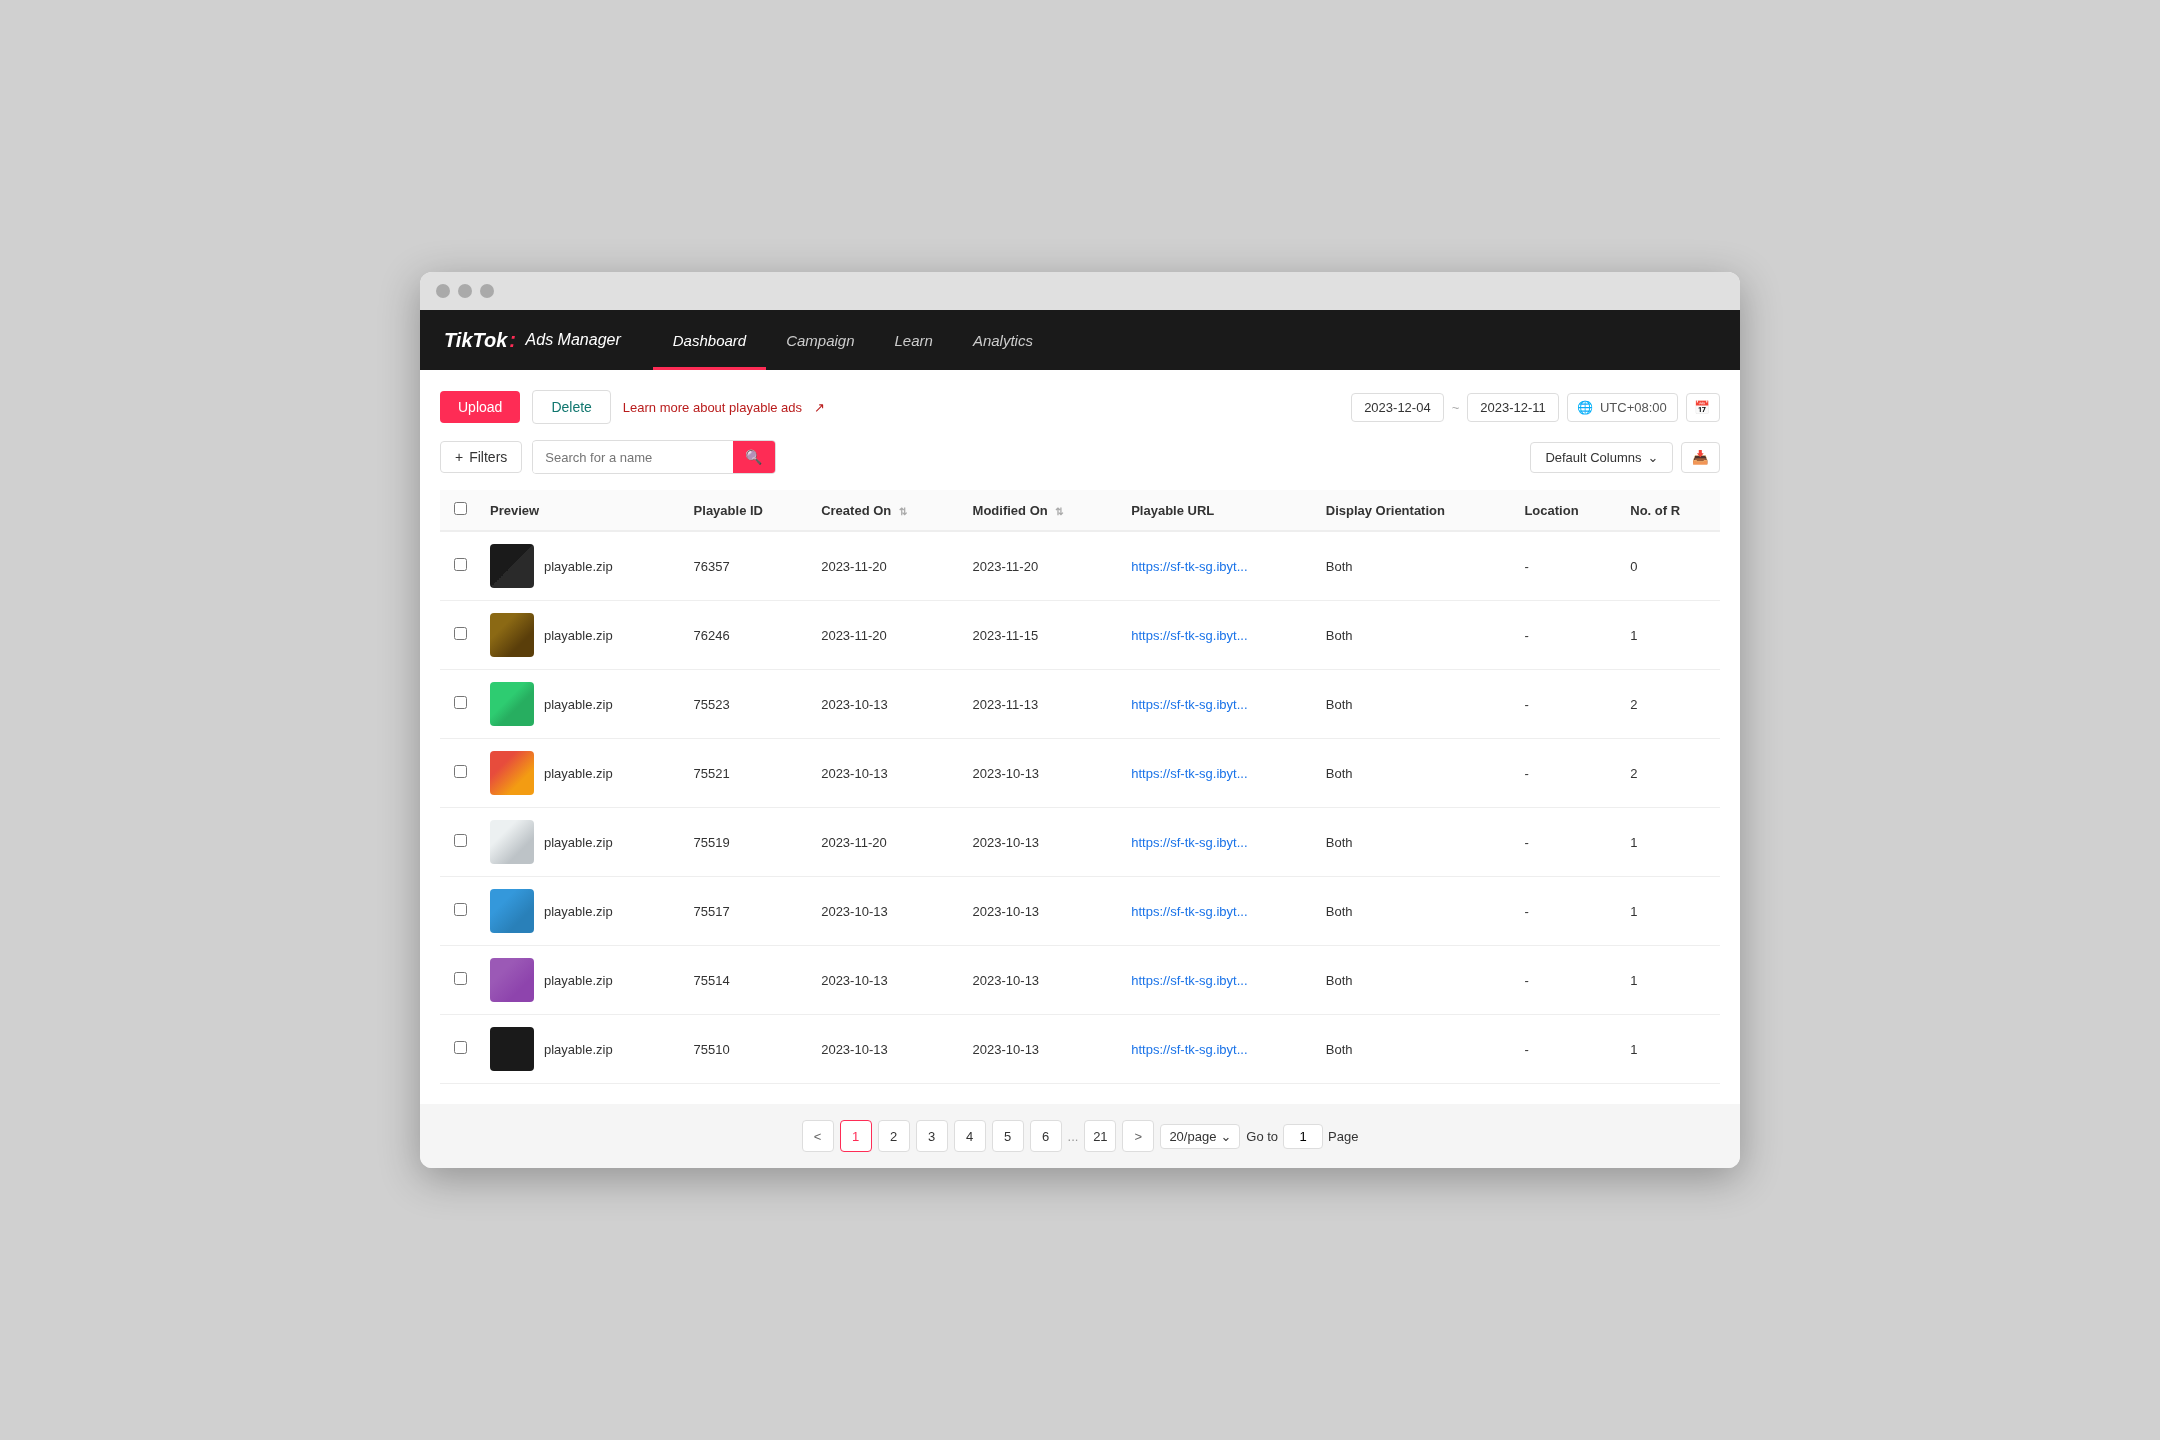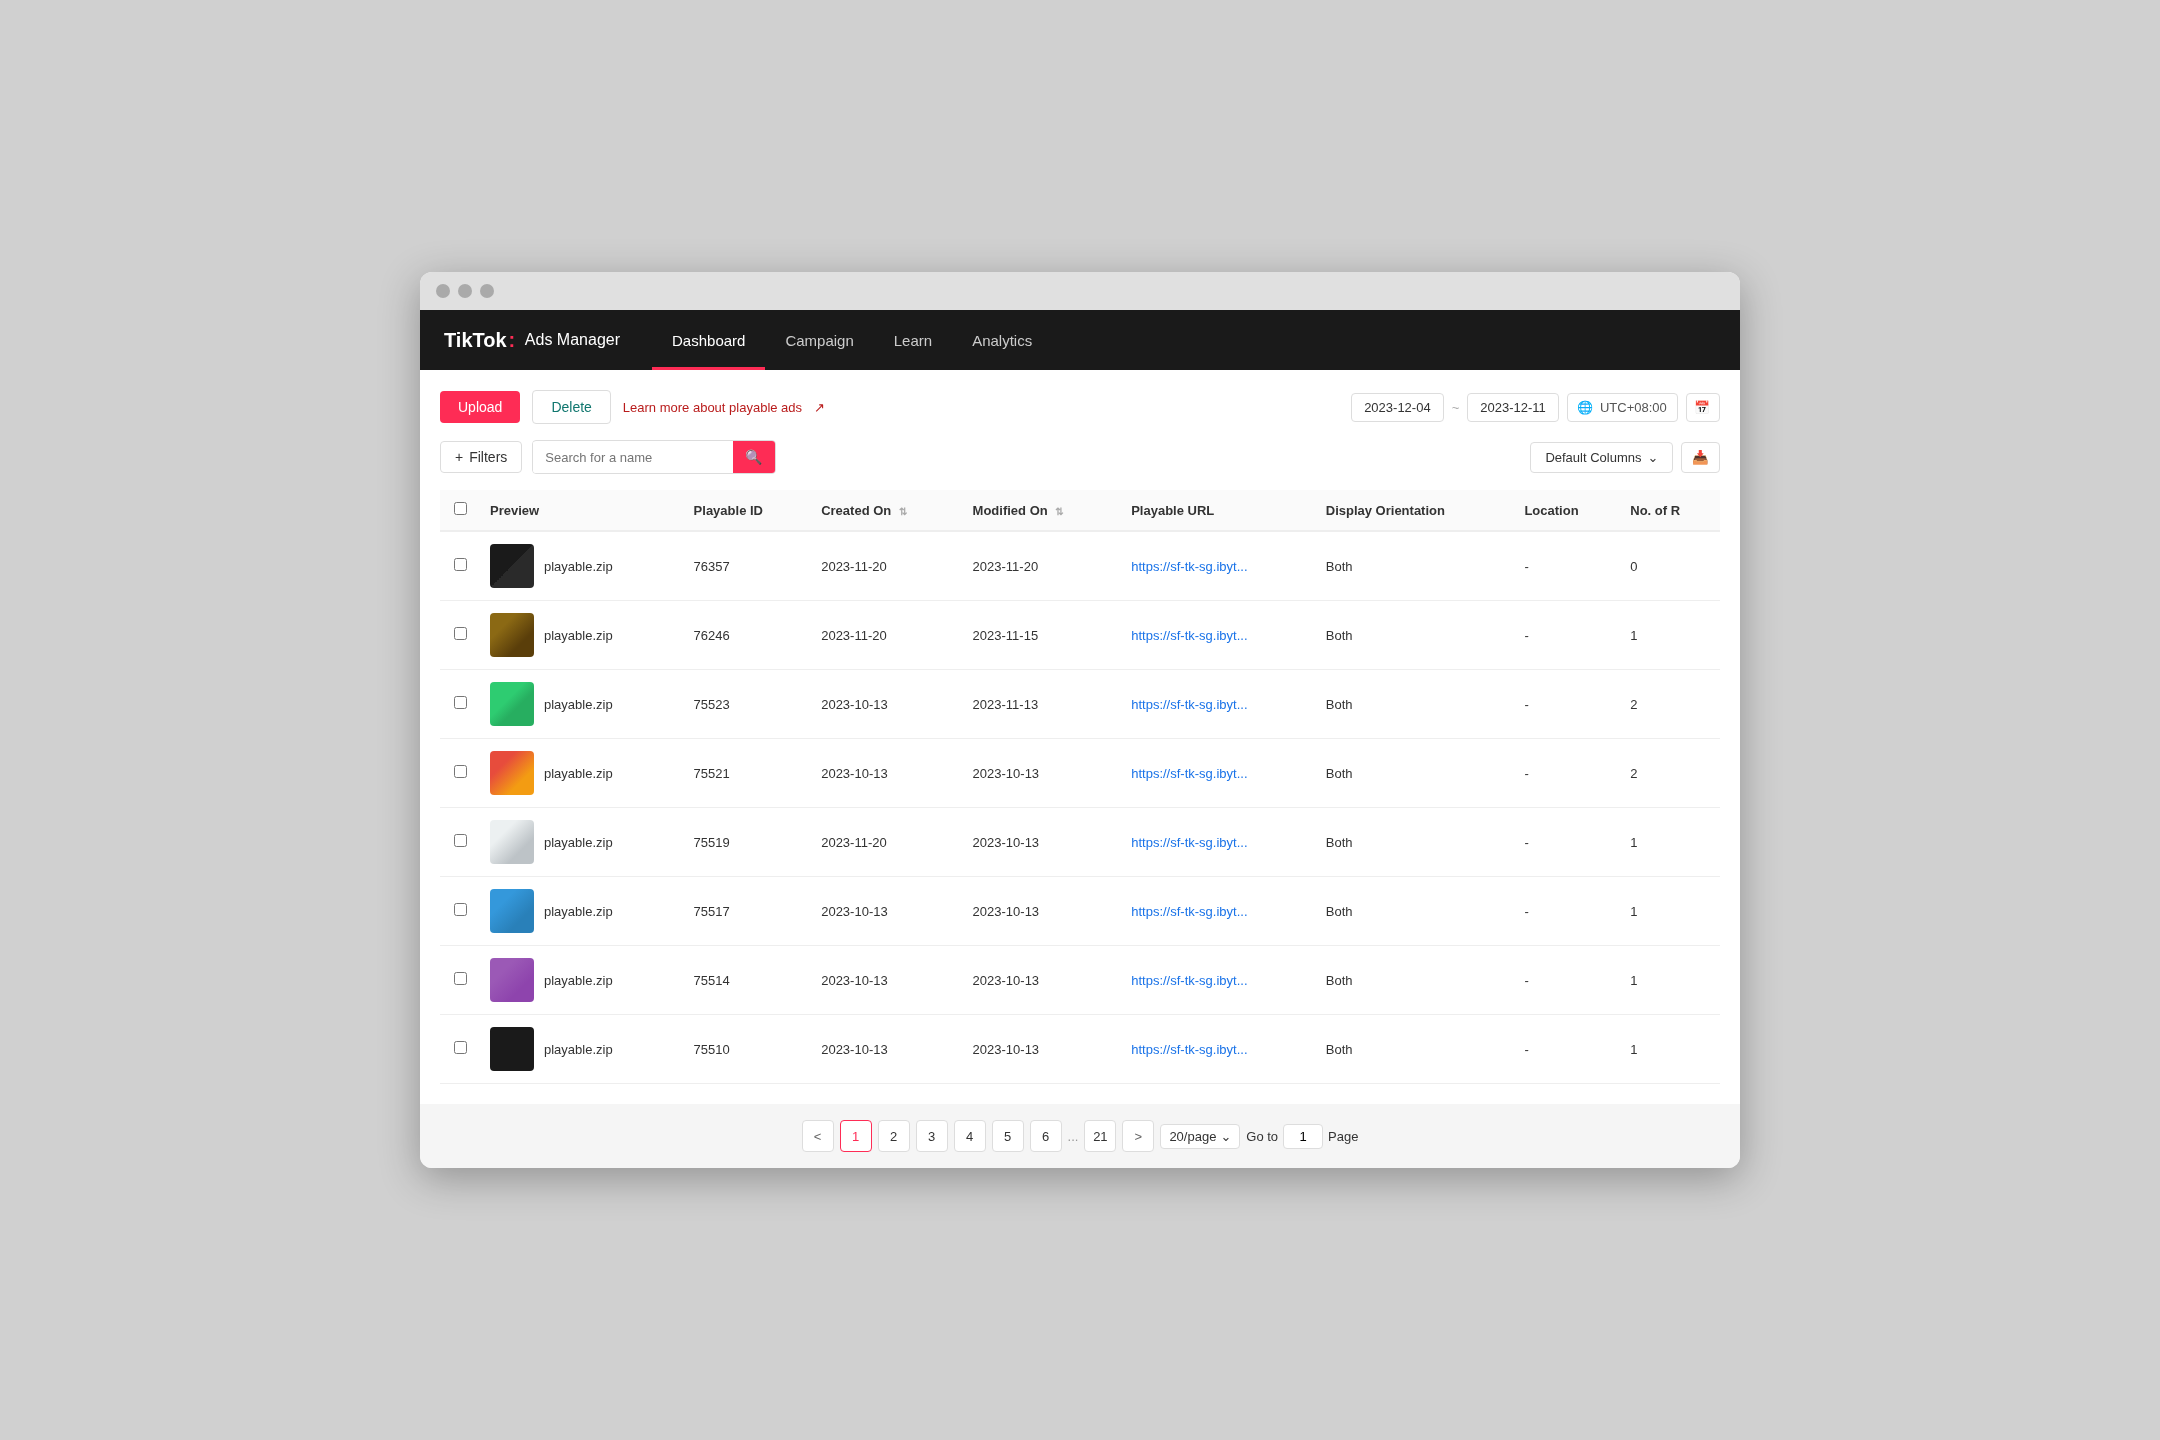--- a/index.html
+++ b/index.html
@@ -31,20 +31,21 @@
       border-radius: 50%;
       background: #aaa;
     }
     .nav-bar {
       background: #1a1a1a;
       padding: 0 24px;
       display: flex;
       align-items: center;
       height: 60px;
       gap: 0;
+      font-style: italic;
     }
     .logo {
       color: white;
       font-weight: 800;
       font-size: 20px;
       margin-right: 32px;
       display: flex;
       align-items: center;
       gap: 2px;
     }

